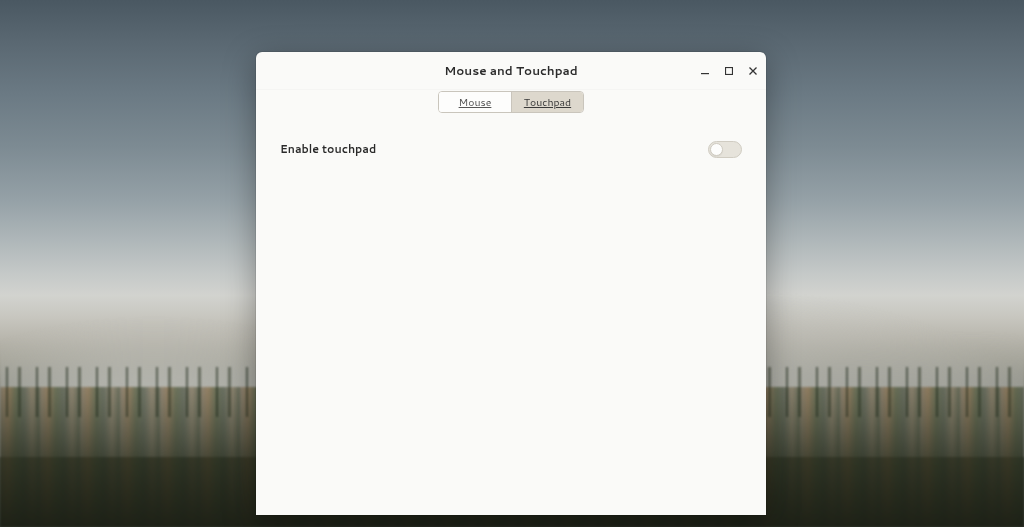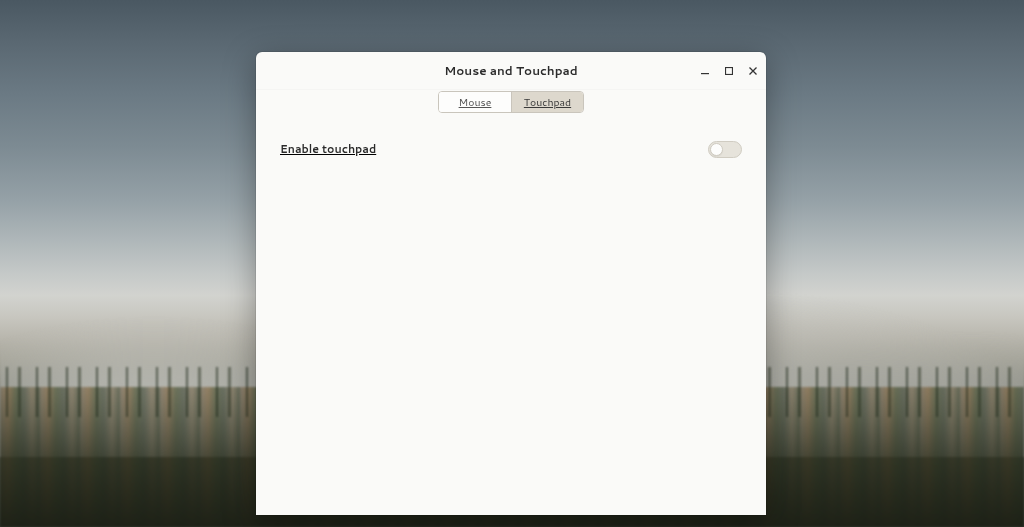--- a/index.html
+++ b/index.html
@@ -145,21 +145,20 @@
       text-decoration: underline;
     }
     .tab + .tab { border-left: 1px solid #c9c5bc; }
     .tab.active {
       background: #ddd8cd;
       color: #3a3a3a;
     }
     .content {
       flex: 1;
       padding: 18px 24px;
-      text-decoration: underline;
     }
     .row {
       display: flex;
       align-items: center;
       justify-content: space-between;
       height: 24px;
     }
     .row-label {
       font-size: 11px;
       font-weight: 700;

